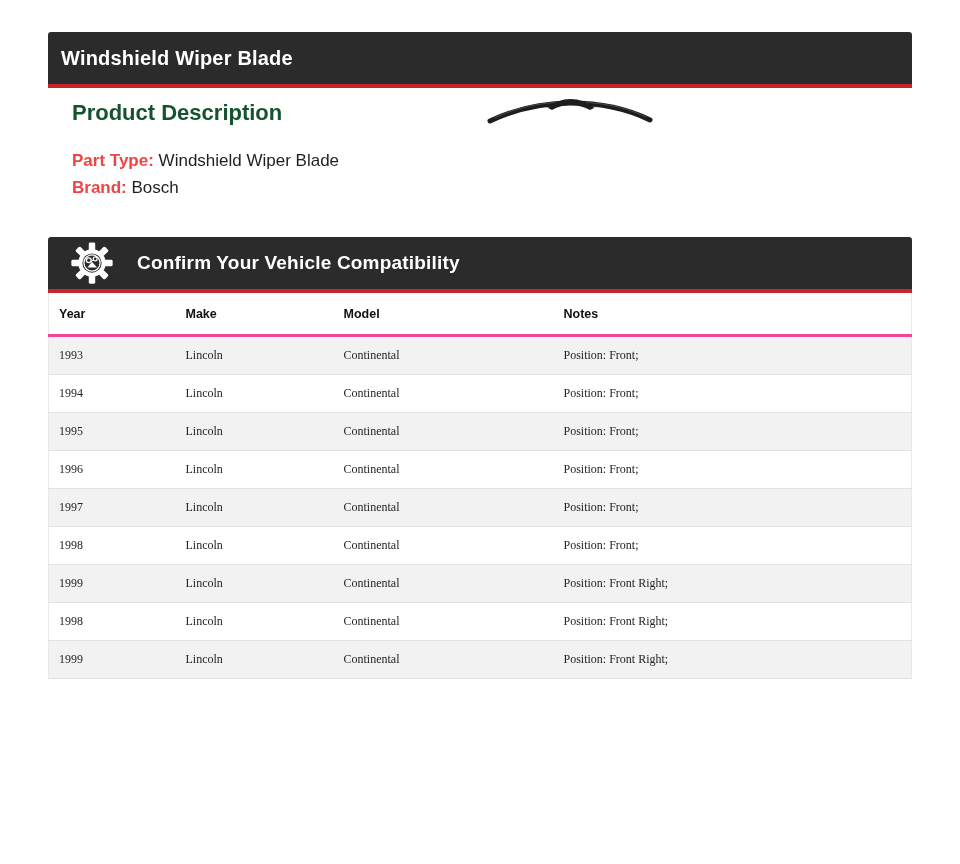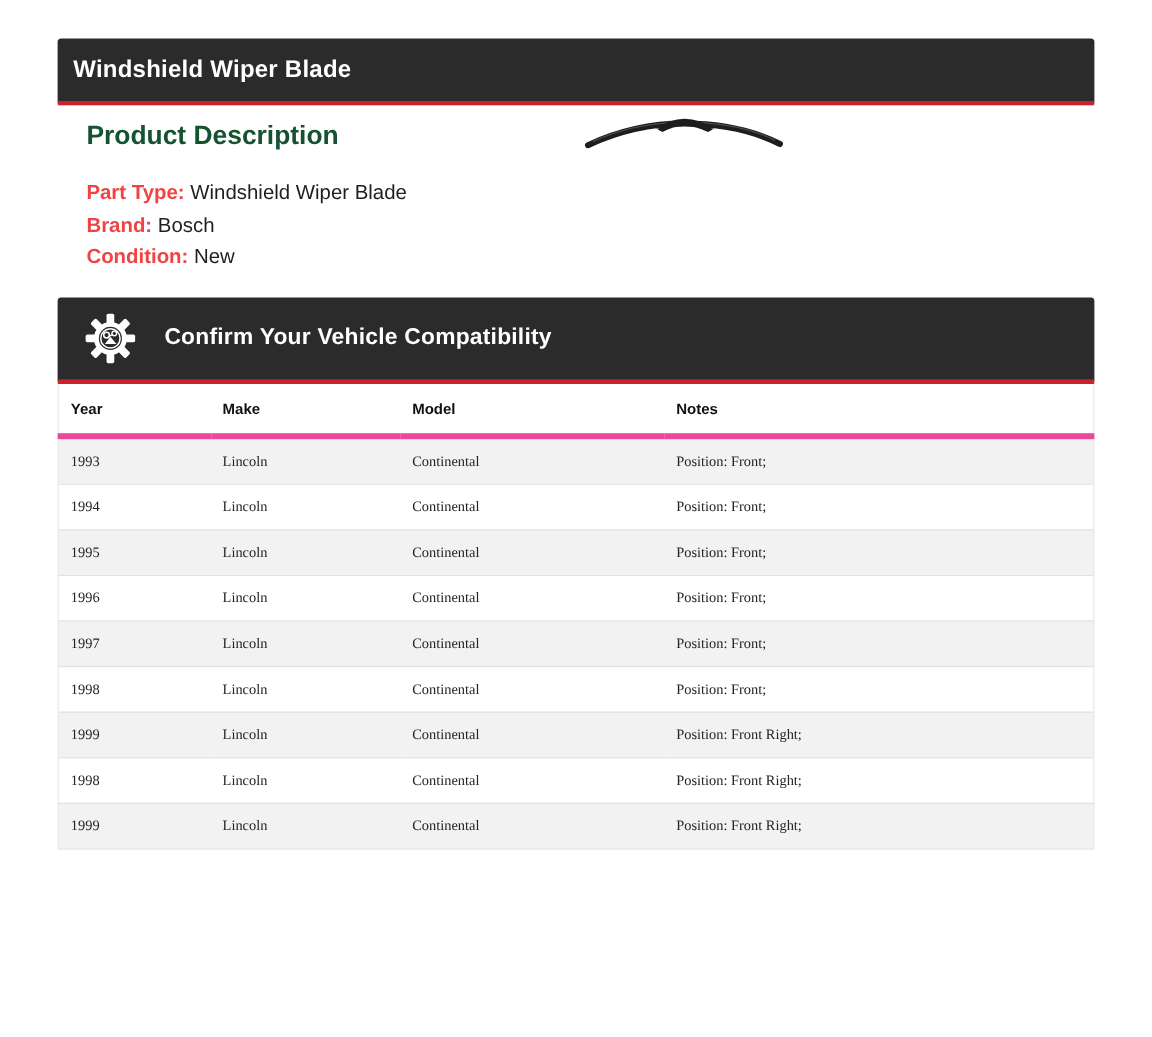--- a/index.html
+++ b/index.html
@@ -56,22 +56,22 @@
   .attributes {
     padding-top: 22px;
     font-size: 17px;
     line-height: 26.5px;
   }
   .attributes .attr-label { font-weight: bold; color: #ef4444; }
   .attributes .attr-value { color: #1f1f1f; }
   
   .compat-bar {
     box-sizing: border-box;
-    margin-top: 20px;
-    height: 72px;
+    margin-top: 36px;
+    height: 56px;
     background: #2b2b2b;
     border-bottom: 4px solid #c9242b;
     border-radius: 3px 3px 0 0;
     display: flex;
     align-items: center;
     padding: 0 22px;
     text-align: center;
   }
   .compat-bar .gear { width: 44px; height: 44px; flex: 0 0 auto; }
   .compat-bar h2 {
@@ -89,21 +89,21 @@
     border: 1px solid #e9e9e9;
     border-top: none;
     background: #ffffff;
   }
   .compat-table th {
     text-align: left;
     font-size: 12.5px;
     font-weight: bold;
     color: #111111;
     padding: 14px 10px 13px 10px;
-    border-bottom: 5px solid #ec4899;
+    border-bottom: 3px solid #ec4899;
     background: #ffffff;
   }
   .compat-table td {
     font-size: 12px;
     color: #212529;
     padding: 11px 10px;
     border-bottom: 1px solid #dee2e6;
     font-family: Liberation Serif, serif;
   }
   .compat-table tbody tr:nth-child(odd) { background: #f2f2f2; }
@@ -132,24 +132,20 @@
     </svg>
 
     <div class="attributes">
       <div>
         <span class="attr-label">Part Type:</span>
         <span class="attr-value">Windshield Wiper Blade</span>
       </div>
       <div>
         <span class="attr-label">Brand:</span>
         <span class="attr-value">Bosch</span>
-      </div>
-      <div>
-        <span class="attr-label">Condition:</span>
-        <span class="attr-value">New</span>
       </div>
     </div>
   </section>
 
   <header class="compat-bar">
     <svg class="gear" viewBox="0 0 48 48" aria-hidden="true">
       <g fill="#ffffff">
         <rect x="20.5" y="1.5" width="7" height="9" rx="1.5"></rect>
         <rect x="20.5" y="1.5" width="7" height="9" rx="1.5" transform="rotate(45 24 24)"></rect>
         <rect x="20.5" y="1.5" width="7" height="9" rx="1.5" transform="rotate(90 24 24)"></rect>

